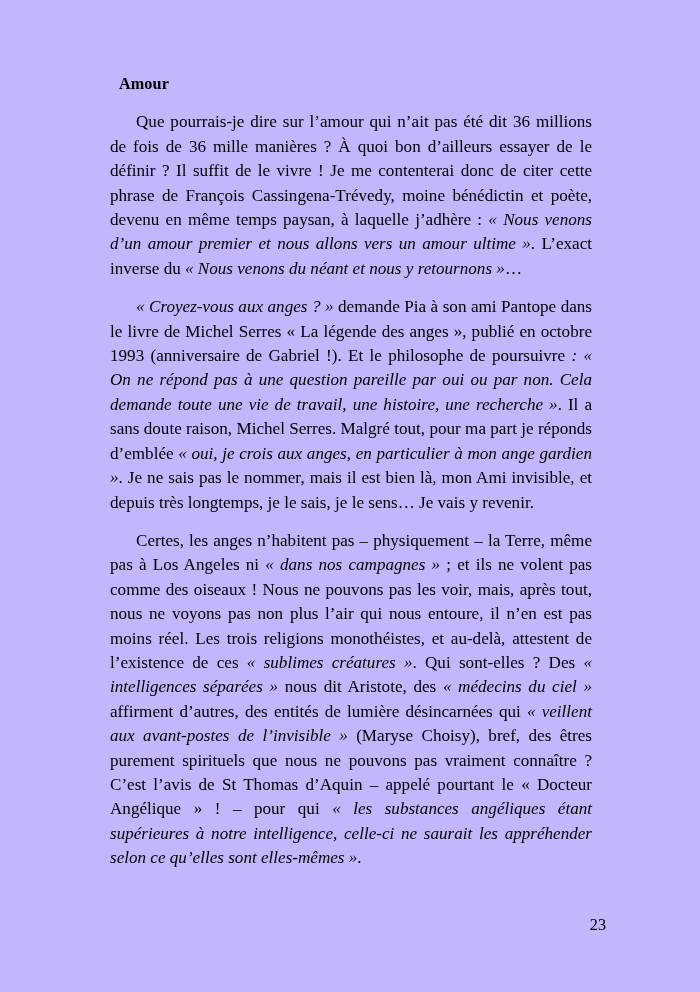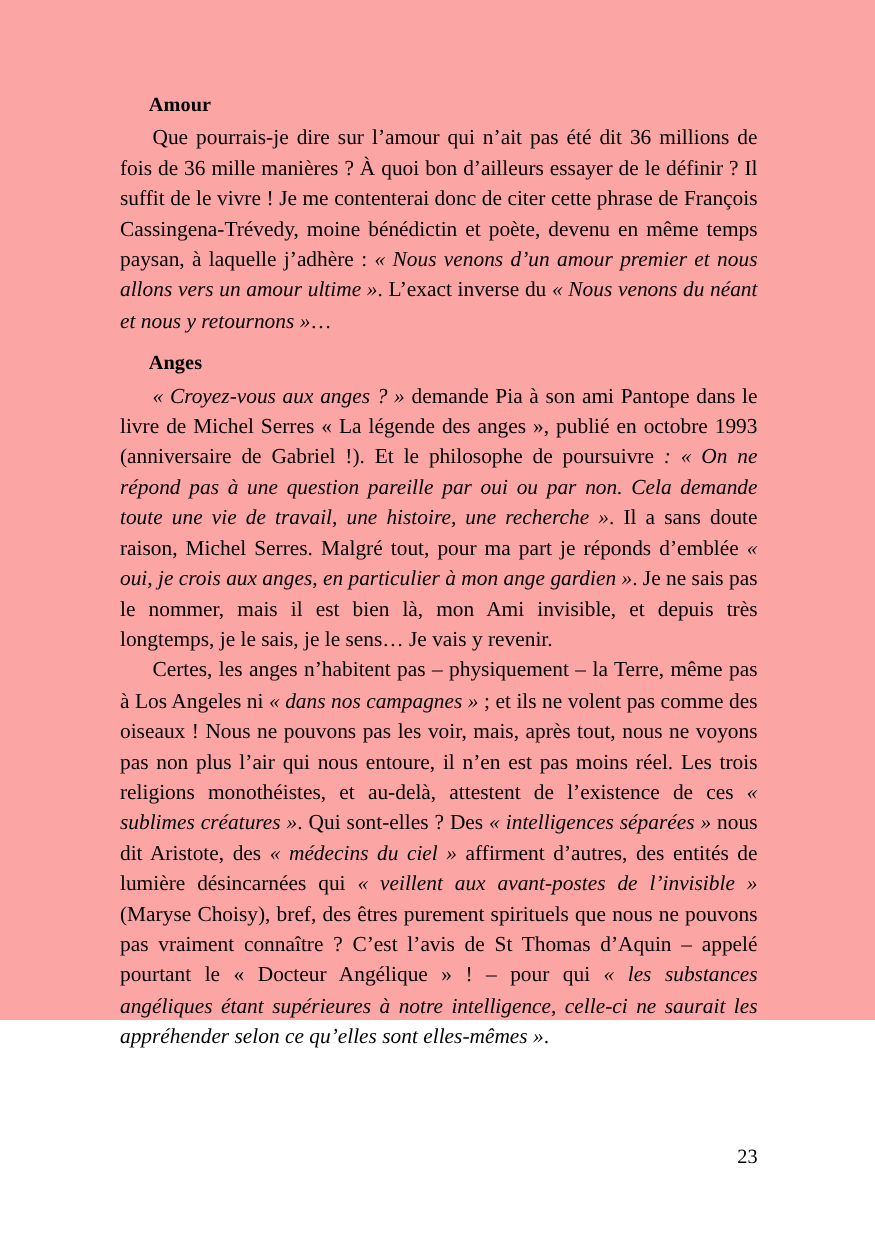--- a/index.html
+++ b/index.html
@@ -14,22 +14,22 @@
     font-family: "Liberation Serif", "DejaVu Serif", serif;
     color: #000000;
     overflow: hidden;
   }
 
   .page {
     position: absolute;
     left: 0;
     top: 0;
     width: 700px;
-    height: 816px;
-    background: #fca5a5;
+    height: 992px;
+    background: #c4b5fd;
   }
 
   .text-block {
     position: absolute;
     left: 96px;
     top: 72px;
     width: 510px;
   }
 
   .section-heading {
@@ -41,21 +41,21 @@
     letter-spacing: 0.1px;
   }
 
   .section-heading.second {
     margin-top: 9px;
   }
 
   p.body-par {
     font-size: 17.1px;
     line-height: 24.4px;
-    margin: 0;
+    margin: 14px;
     text-align: justify;
     text-justify: inter-word;
     text-indent: 26px;
     hyphens: none;
     -webkit-hyphens: none;
   }
 
   p.body-par.cont {
     margin-top: 0;
     font-family: Liberation Serif, serif;
@@ -79,21 +79,20 @@
 <body>
 
 <div class="page">
 
   <div class="text-block">
 
     <h2 class="section-heading">Amour</h2>
 
     <p class="body-par"><span>Que pourrais-je dire sur l’amour qui n’ait pas été dit 36 millions de fois de 36 mille manières ? À quoi bon d’ailleurs essayer de le définir ? Il suffit de le vivre ! Je me contenterai donc de citer cette phrase de François Cassingena-Trévedy, moine bénédictin et poète, devenu en même temps paysan, à laquelle j’adhère : </span><span class="it">« Nous venons d’un amour premier et nous allons vers un amour ultime »</span><span>. L’exact inverse du </span><span class="it">« Nous venons du néant et nous y retournons »</span><span>…</span></p>
 
-    <h2 class="section-heading second">Anges</h2>
 
     <p class="body-par"><span class="it">« Croyez-vous aux anges ? »</span><span> demande Pia à son ami Pantope dans le livre de Michel Serres « La légende des anges », publié en octobre 1993 (anniversaire de Gabriel !). Et le philosophe de poursuivre</span><span class="it"> : « On ne répond pas à une question pareille par oui ou par non. Cela demande toute une vie de travail, une histoire, une recherche »</span><span>. Il a sans doute raison, Michel Serres. Malgré tout, pour ma part je réponds d’emblée </span><span class="it">« oui, je crois aux anges, en particulier à mon ange gardien »</span><span>. Je ne sais pas le nommer, mais il est bien là, mon Ami invisible, et depuis très longtemps, je le sais, je le sens… Je vais y revenir.</span></p>
 
     <p class="body-par cont"><span>Certes, les anges n’habitent pas – physiquement – la Terre, même pas à Los Angeles ni </span><span class="it">« dans nos campagnes »</span><span> ; et ils ne volent pas comme des oiseaux ! Nous ne pouvons pas les voir, mais, après tout, nous ne voyons pas non plus l’air qui nous entoure, il n’en est pas moins réel. Les trois religions monothéistes, et au-delà, attestent de l’existence de ces </span><span class="it">« sublimes créatures »</span><span>. Qui sont-elles ? Des </span><span class="it">« intelligences séparées »</span><span> nous dit Aristote, des </span><span class="it">« médecins du ciel »</span><span> affirment d’autres, des entités de lumière désincarnées qui </span><span class="it">« veillent aux avant-postes de l’invisible »</span><span> (Maryse Choisy), bref, des êtres purement spirituels que nous ne pouvons pas vraiment connaître ? C’est l’avis de St Thomas d’Aquin – appelé pourtant le « Docteur Angélique » ! – pour qui </span><span class="it">« les substances angéliques étant supérieures à notre intelligence, celle-ci ne saurait les appréhender selon ce qu’elles sont elles-mêmes »</span><span>.</span></p>
 
   </div>
 
   <div class="page-number">23</div>
 
 </div>

